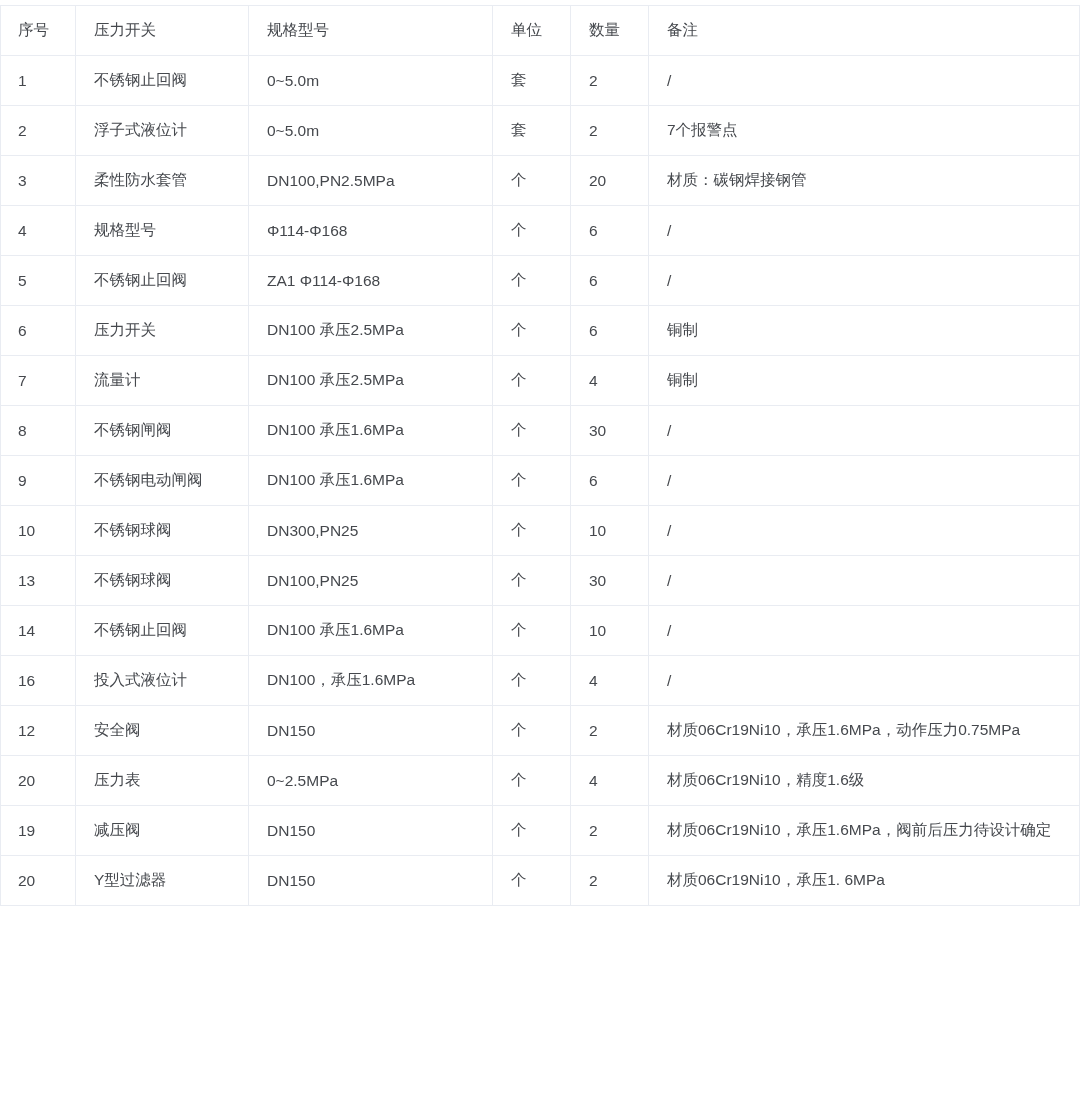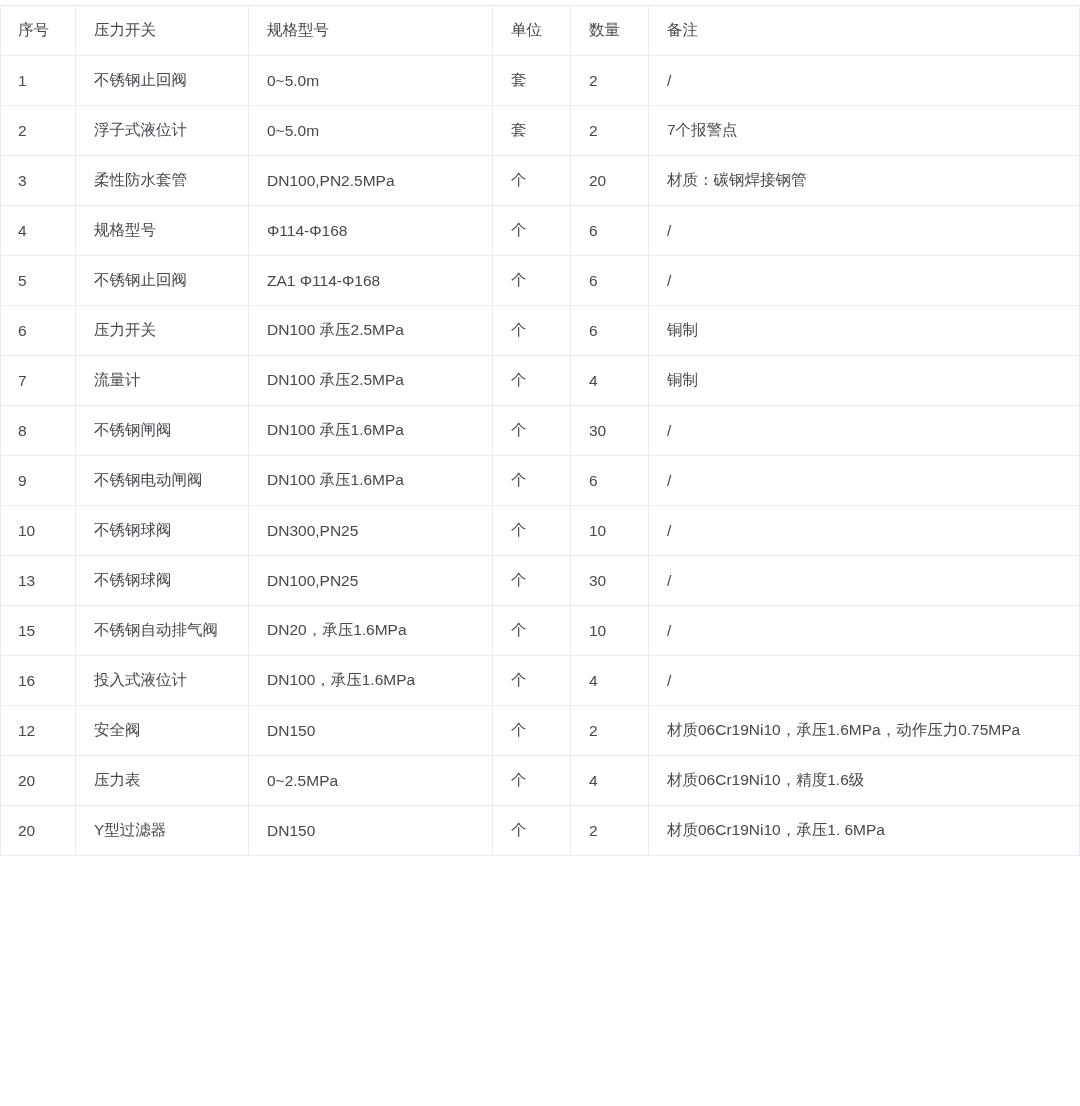--- a/index.html
+++ b/index.html
@@ -161,23 +161,23 @@
         </tr>
         <tr>
           <td>13</td>
           <td>不锈钢球阀</td>
           <td>DN100,PN25</td>
           <td>个</td>
           <td>30</td>
           <td>/</td>
         </tr>
         <tr>
-          <td>15</td>
-          <td>不锈钢自动排气阀</td>
-          <td>DN20，承压1.6MPa</td>
+          <td>14</td>
+          <td>不锈钢止回阀</td>
+          <td>DN100 承压1.6MPa</td>
           <td>个</td>
           <td>10</td>
           <td>/</td>
         </tr>
         <tr>
           <td>16</td>
           <td>投入式液位计</td>
           <td>DN100，承压1.6MPa</td>
           <td>个</td>
           <td>4</td>
@@ -191,20 +191,28 @@
           <td>2</td>
           <td>材质06Cr19Ni10，承压1.6MPa，动作压力0.75MPa</td>
         </tr>
         <tr>
           <td>20</td>
           <td>压力表</td>
           <td>0~2.5MPa</td>
           <td>个</td>
           <td>4</td>
           <td>材质06Cr19Ni10，精度1.6级</td>
+        </tr>
+        <tr>
+          <td>19</td>
+          <td>减压阀</td>
+          <td>DN150</td>
+          <td>个</td>
+          <td>2</td>
+          <td>材质06Cr19Ni10，承压1.6MPa，阀前后压力待设计确定</td>
         </tr>
         <tr>
           <td>20</td>
           <td>Y型过滤器</td>
           <td>DN150</td>
           <td>个</td>
           <td>2</td>
           <td>材质06Cr19Ni10，承压1. 6MPa</td>
         </tr>
       </tbody>

